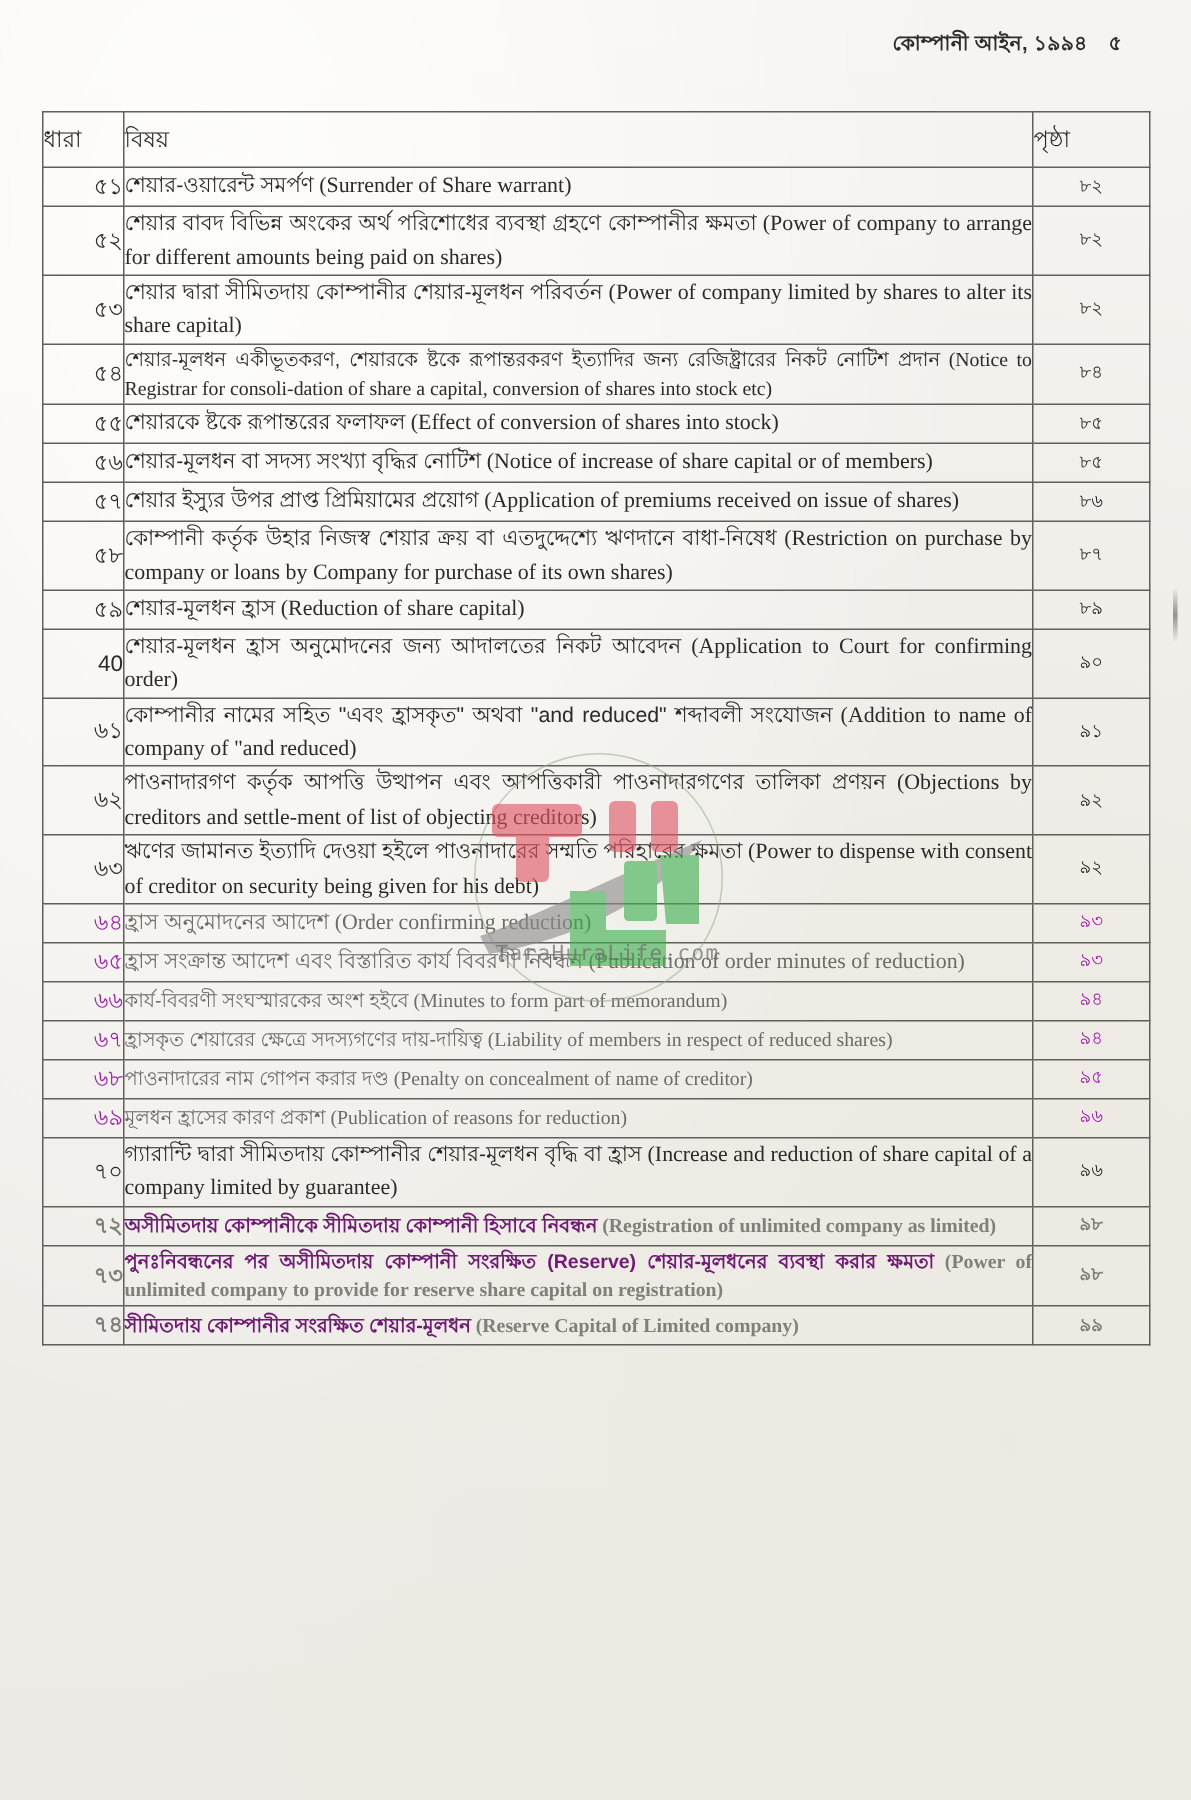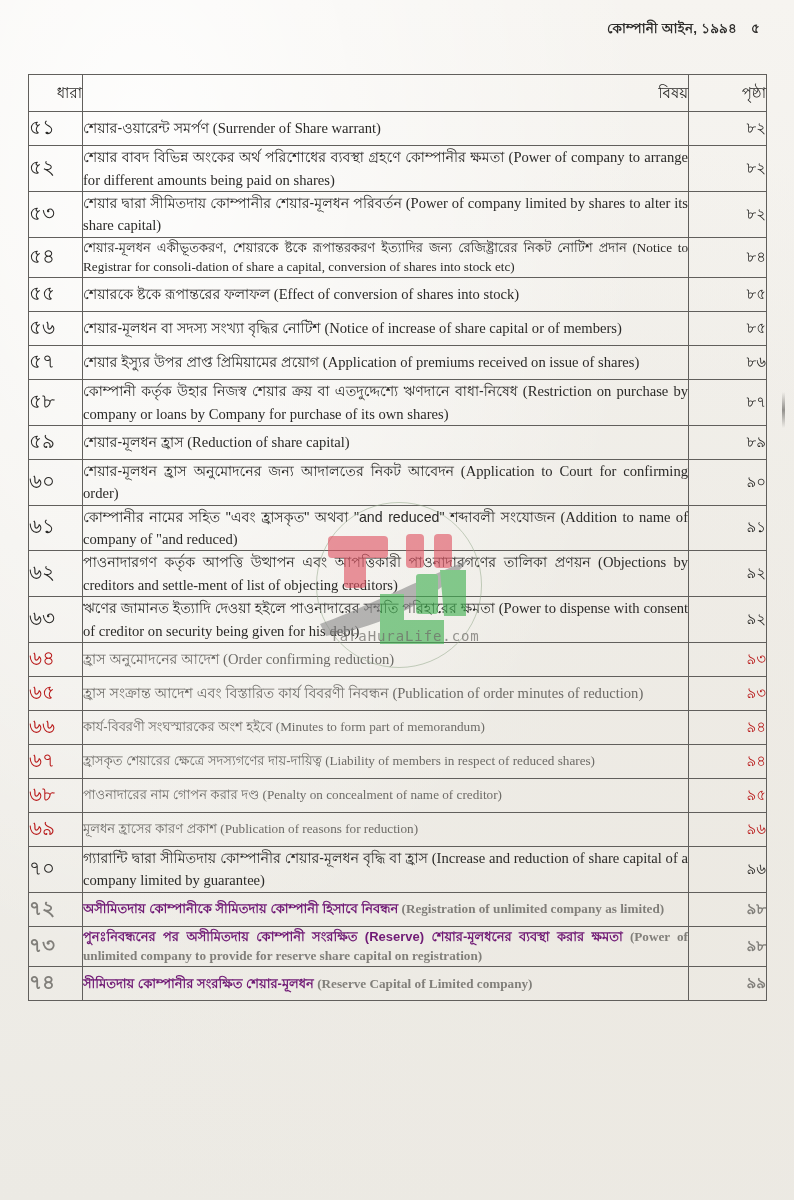--- a/index.html
+++ b/index.html
@@ -26,21 +26,21 @@
       radial-gradient(ellipse at 85% 80%, rgba(236,233,226,0.9) 0%, rgba(236,233,226,0) 60%),
       linear-gradient(180deg, #f6f4f0 0%, #f1efea 45%, #eceae4 100%);
     pointer-events: none;
     z-index: 0;
   }
   .page-inner { position: relative; z-index: 2; }
 
   .running-head {
     position: absolute;
     top: 18px;
-    right: 34px;
+    right: 46px;
     font-size: 13.5px;
     letter-spacing: 0.2px;
     color: #2e2d2b;
     white-space: nowrap;
     font-family: "Liberation Sans", "DejaVu Sans", sans-serif;
     font-weight: 600;
   }
   .running-head .pgnum { margin-left: 14px; }
 
   table.toc {
@@ -57,53 +57,53 @@
     vertical-align: middle;
   }
   col.c-sec { width: 54px; }
   col.c-sub { width: 606px; }
   col.c-pg  { width: 78px; }
 
   thead th {
     height: 36px;
     font-weight: 400;
     font-size: 15px;
+    text-align: left;
+    font-family: "Liberation Sans", "DejaVu Sans", sans-serif;
+  }
+
+  td.sec {
     text-align: right;
-    font-family: "Liberation Sans", "DejaVu Sans", sans-serif;
-  }
-
-  td.sec {
-    text-align: left;
-    font-size: 20px;
+    font-size: 15px;
     vertical-align: top;
     padding-top: 7px;
     font-family: "Liberation Sans", "DejaVu Sans", sans-serif;
   }
   td.pg {
-    text-align: right;
-    font-size: 15px;
+    text-align: center;
+    font-size: 12px;
     vertical-align: top;
     padding-top: 7px;
     font-family: "Liberation Sans", "DejaVu Sans", sans-serif;
   }
   td.sub {
     padding: 5px 8px 5px 10px;
     font-size: 14.6px;
     line-height: 1.52;
     text-align: justify;
     text-align-last: left;
     font-family: "Liberation Serif", "DejaVu Serif", serif;
   }
   td.sub .bn {
     font-family: "Liberation Sans", "DejaVu Sans", sans-serif;
     font-size: 14.2px;
   }
   
   tr.faint td { color: #6d6b67; }
-  tr.faint td.sec, tr.faint td.pg { color: #b91c1c; }
+  tr.faint td.sec, tr.faint td.pg { color: #a21caf; }
   tr.vfaint td { color: #817f7a; font-weight: bold; }
   tr.vfaint td.sub .bn { color: #701a75; }
   td.sub.small { font-size: 13.2px; line-height: 1.5; }
   td.sub.small .bn { font-size: 13px; }
 
   
   .watermark {
     position: absolute;
     left: 318px;
     top: 516px;
@@ -212,21 +212,21 @@
             <td class="sec">৫৮</td>
             <td class="sub"><span class="bn">কোম্পানী কর্তৃক উহার নিজস্ব শেয়ার ক্রয় বা এতদুদ্দেশ্যে ঋণদানে বাধা-নিষেধ</span> <span>(Restriction on purchase by company or loans by Company for purchase of its own shares)</span></td>
             <td class="pg">৮৭</td>
           </tr>
           <tr>
             <td class="sec">৫৯</td>
             <td class="sub"><span class="bn">শেয়ার-মূলধন হ্রাস</span> <span>(Reduction of share capital)</span></td>
             <td class="pg">৮৯</td>
           </tr>
           <tr>
-            <td class="sec">৬০</td>
+            <td class="sec">40</td>
             <td class="sub"><span class="bn">শেয়ার-মূলধন হ্রাস অনুমোদনের জন্য আদালতের নিকট আবেদন</span> <span>(Application to Court for confirming order)</span></td>
             <td class="pg">৯০</td>
           </tr>
           <tr>
             <td class="sec">৬১</td>
             <td class="sub"><span class="bn">কোম্পানীর নামের সহিত "এবং হ্রাসকৃত" অথবা "and reduced" শব্দাবলী সংযোজন</span> <span>(Addition to name of company of "and reduced)</span></td>
             <td class="pg">৯১</td>
           </tr>
           <tr>
             <td class="sec">৬২</td>

